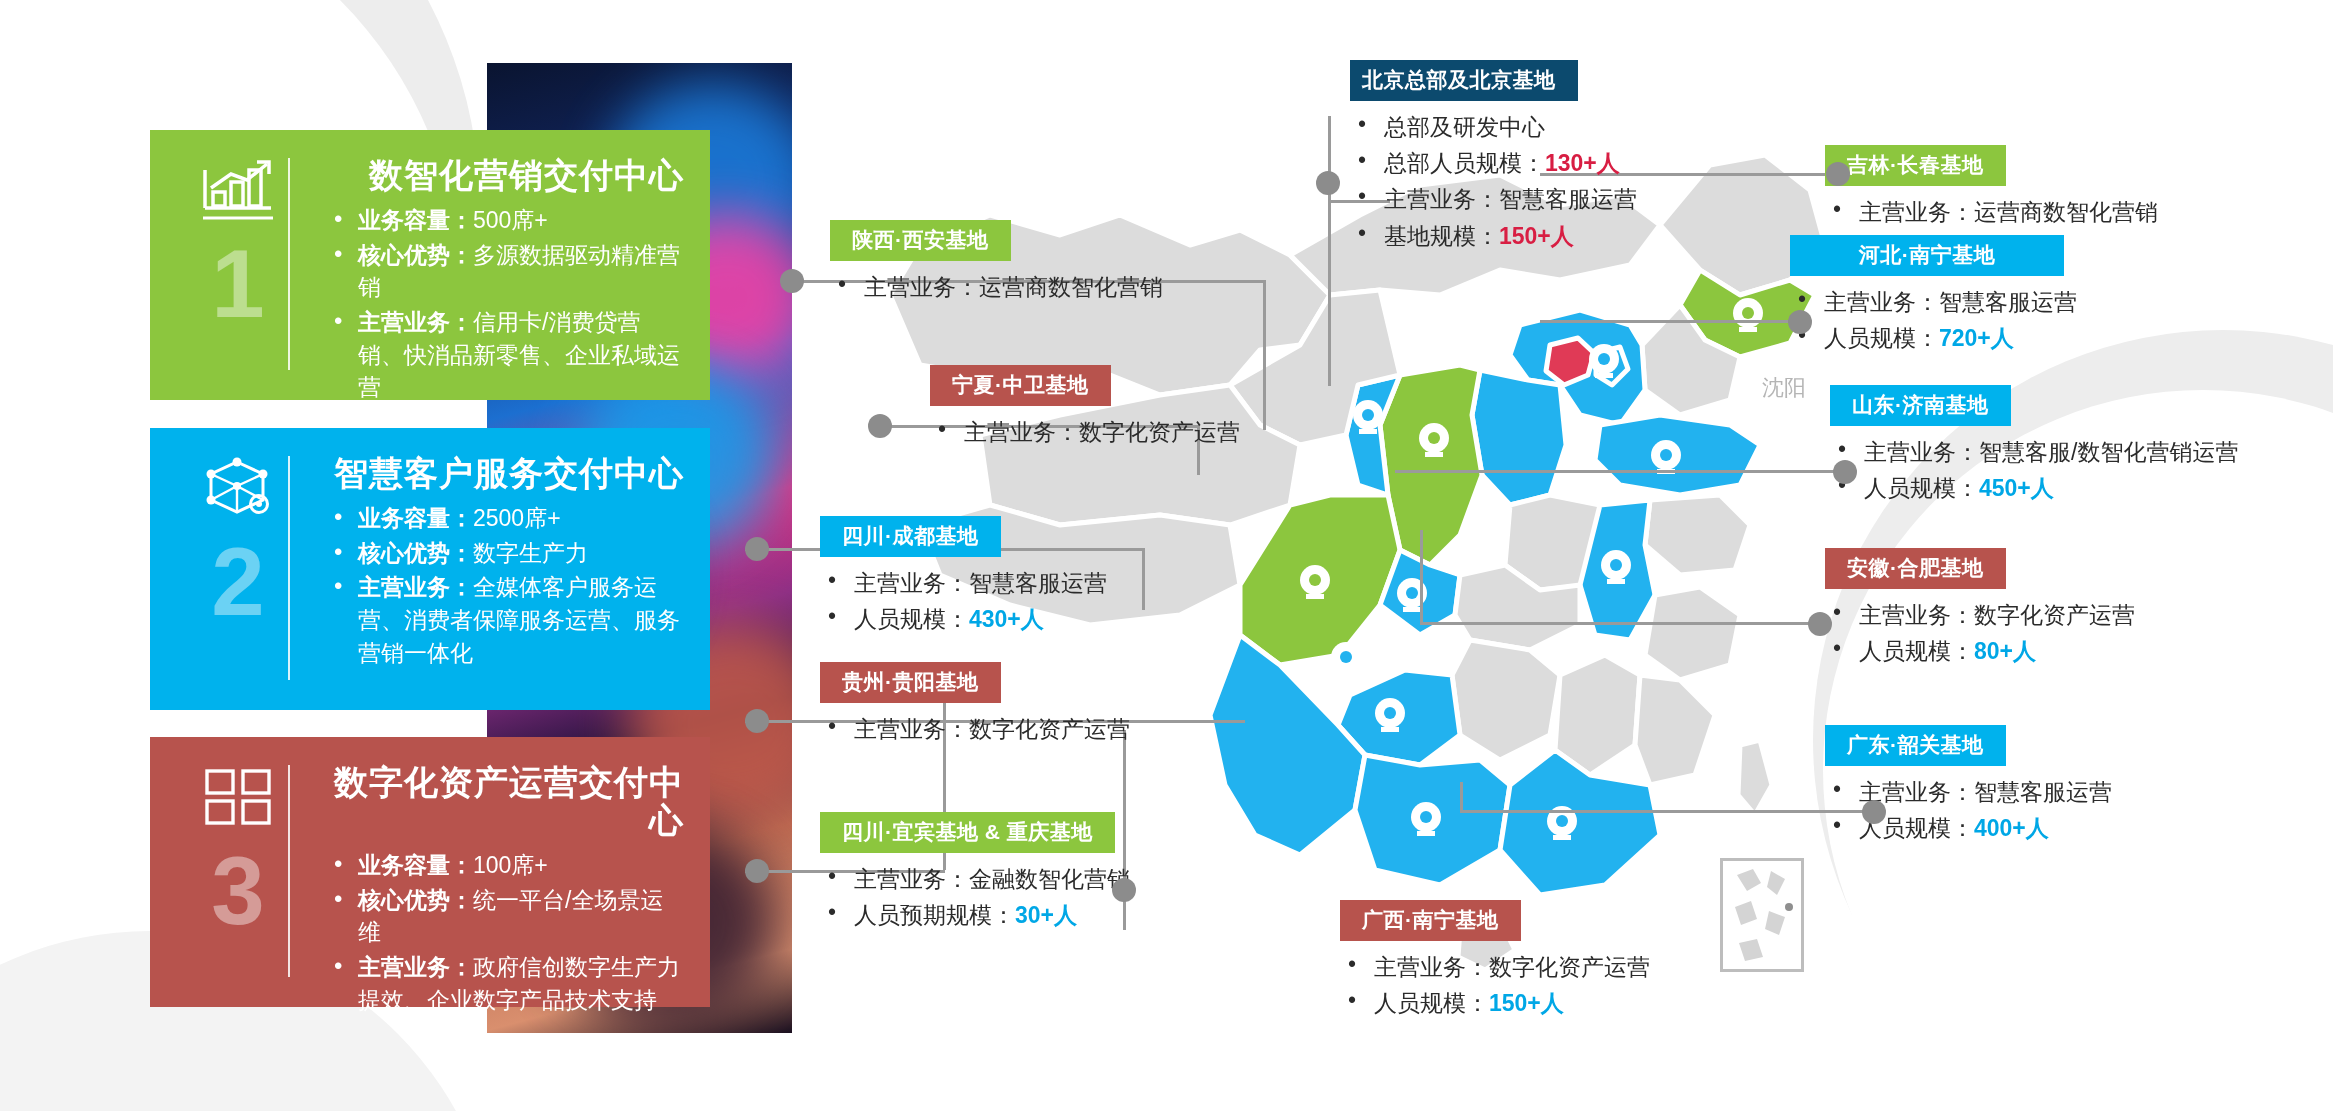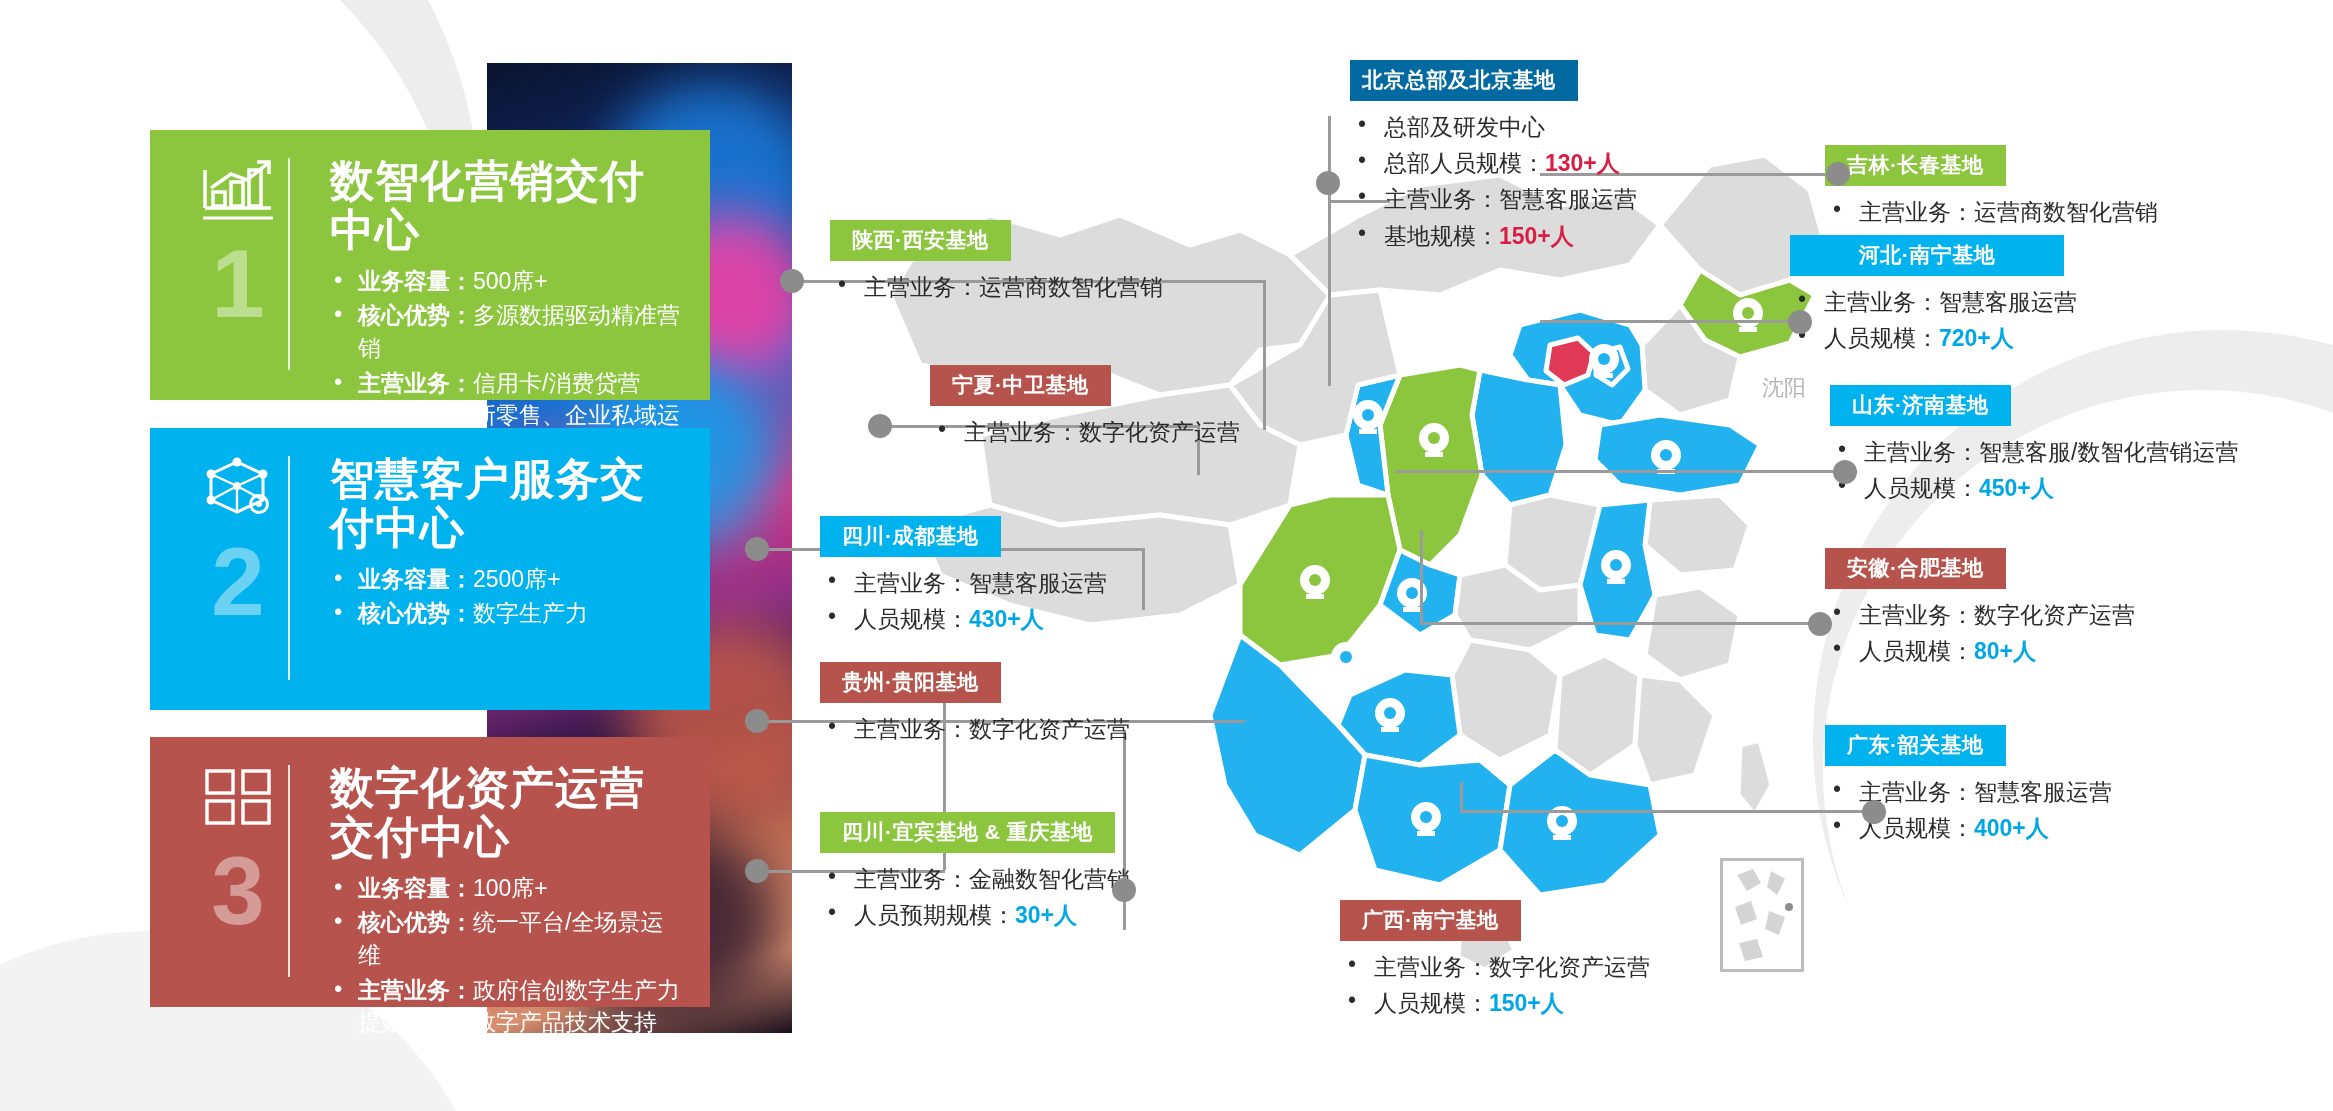--- a/index.html
+++ b/index.html
@@ -52,38 +52,38 @@
   #card-2{top:428px;height:282px;background:#00b2ed;}
   #card-3{top:737px;height:270px;background:#b7534d;}
 
   .card-left{width:124px;flex:0 0 124px;display:flex;flex-direction:column;
              align-items:center;justify-content:flex-start;position:relative;}
   .card-icon{width:74px;height:64px;margin-top:6px;}
   .card-num{font-size:96px;font-weight:bold;line-height:1;margin-top:14px;
             color:rgba(255,255,255,.42);font-family:"Liberation Sans",sans-serif;}
   .card-divider{position:absolute;left:112px;top:6px;bottom:6px;width:2px;background:rgba(255,255,255,.85);}
   .card-body{flex:1;padding-left:30px;}
-  .card-title{font-size:44px;font-weight:bold;line-height:1.12;margin:4px 0 10px 0;letter-spacing:1px;}
+  .card-title{font-size:34px;font-weight:bold;line-height:1.12;margin:4px 0 10px 0;letter-spacing:1px;text-align:right;}
   .card-list{list-style:none;margin:0;padding:0;}
   .card-list li{position:relative;padding-left:28px;font-size:23px;line-height:1.42;margin-bottom:2px;}
   .card-list li::before{content:"•";position:absolute;left:4px;top:-2px;font-size:24px;}
   .card-list b{font-weight:bold;}
 
   
   #map-wrap{position:absolute;left:840px;top:40px;width:1480px;height:1040px;}
   #china-map{position:absolute;left:20px;top:55px;width:1180px;height:920px;}
 
   
   .callout{position:absolute;}
   .callout-badge{display:inline-block;color:#fff;font-size:21px;font-weight:bold;
                  padding:7px 22px 8px 22px;letter-spacing:.5px;line-height:1.22;text-align:center;}
   .badge-green{background:#8cc63e;}
   .badge-blue{background:#00b2ed;}
   .badge-red{background:#b7534d;}
-  .badge-crimson{background:#0369a1;padding-left:12px;}
+  .badge-crimson{background:#0c4a6e;padding-left:12px;}
   .callout-dot{position:absolute;width:24px;height:24px;border-radius:50%;background:#8c8c8c;top:-11px;}
   .callout-list{list-style:none;margin:8px 0 0 0;padding:0;}
   .callout-list li{position:relative;padding-left:34px;font-size:23px;line-height:1.58;color:#2b2b2b;}
   .callout-list li::before{content:"•";position:absolute;left:8px;top:-3px;font-size:23px;color:#2b2b2b;}
   .val-blue{color:#00a7e6;font-weight:bold;}
   .val-red{color:#d81e43;font-weight:bold;}
 
   
   .leader{position:absolute;background:#9a9a9a;}
   .leader-h{height:3px;}
@@ -149,20 +149,21 @@
       <circle cx="58" cy="48" r="3" fill="#fff"></circle>
     </svg>
     <div class="card-num">2</div>
     <div class="card-divider"></div>
   </div>
   <div class="card-body">
     <div class="card-title">智慧客户服务交付中心</div>
     <ul class="card-list">
       <li><b>业务容量：</b><span>2500席+</span></li>
       <li><b>核心优势：</b><span>数字生产力</span></li>
+      <li><b>主营业务：</b><span>全媒体客户服务运营、消费者保障服务运营、服务营销一体化</span></li>
     </ul>
   </div>
 </div>
 
 <div class="card" id="card-3">
   <div class="card-left">
     <svg class="card-icon" viewBox="0 0 74 64">
       <rect x="6" y="6" width="26" height="22" fill="none" stroke="#fff" stroke-width="3.4"></rect>
       <rect x="42" y="6" width="26" height="22" fill="none" stroke="#fff" stroke-width="3.4"></rect>
       <rect x="6" y="36" width="26" height="22" fill="none" stroke="#fff" stroke-width="3.4"></rect>

